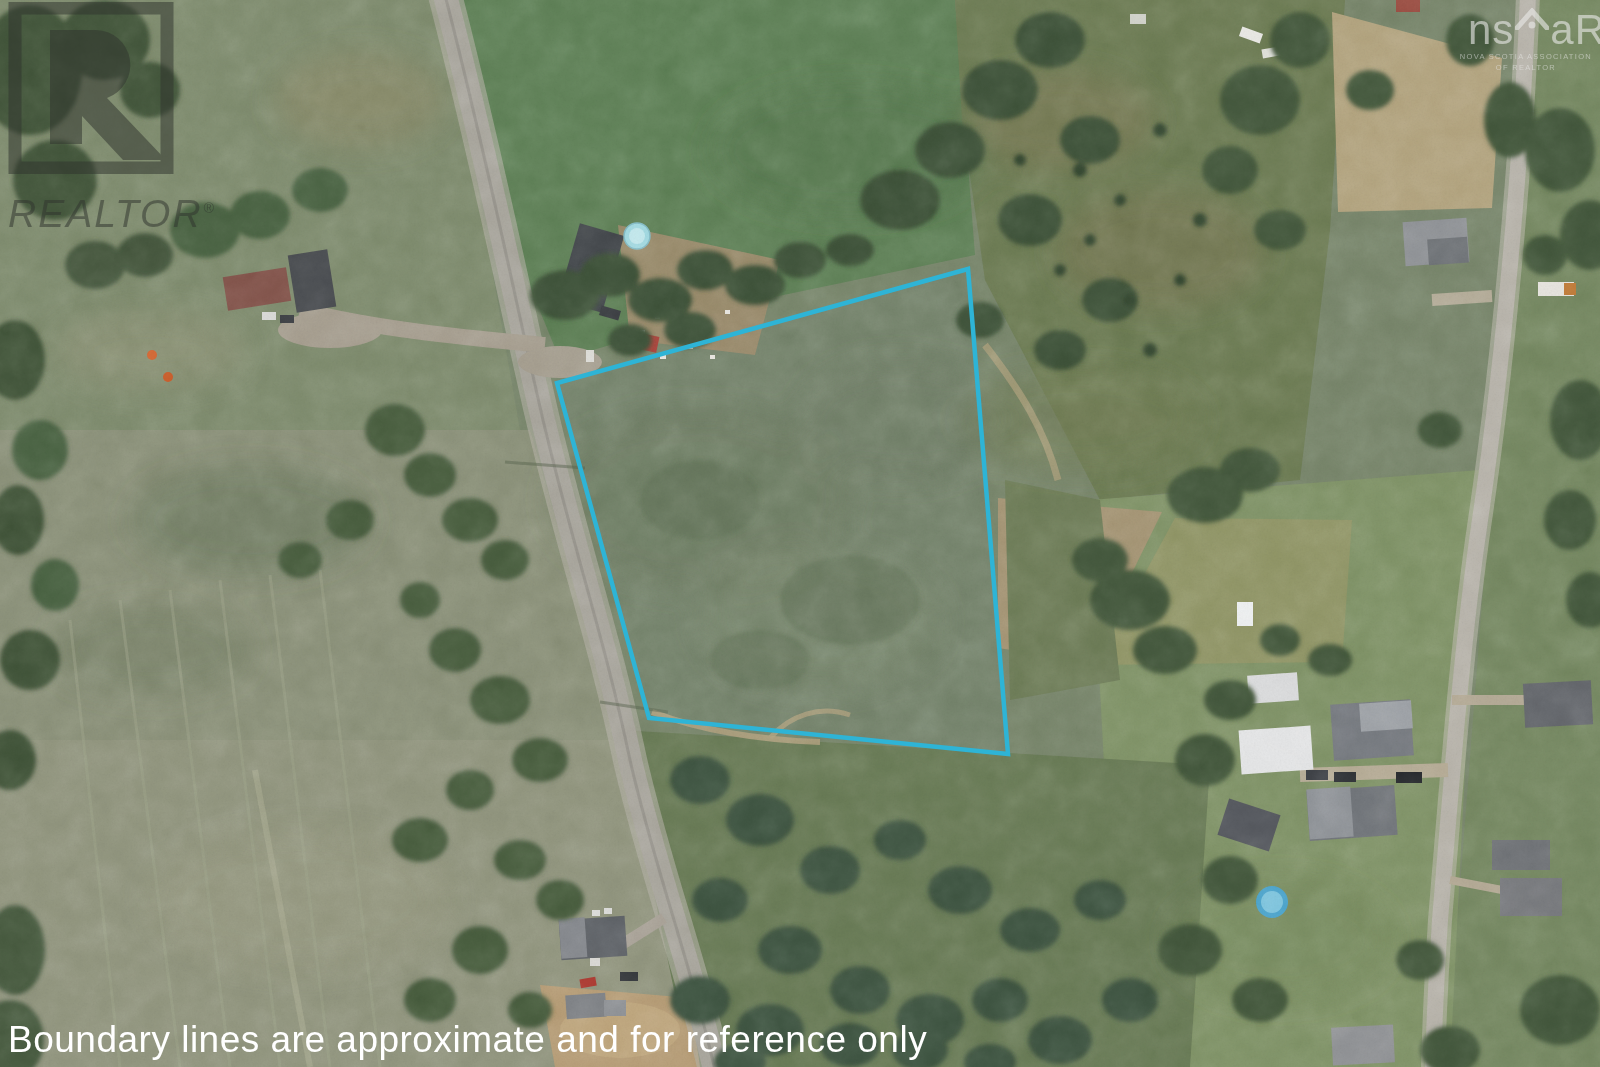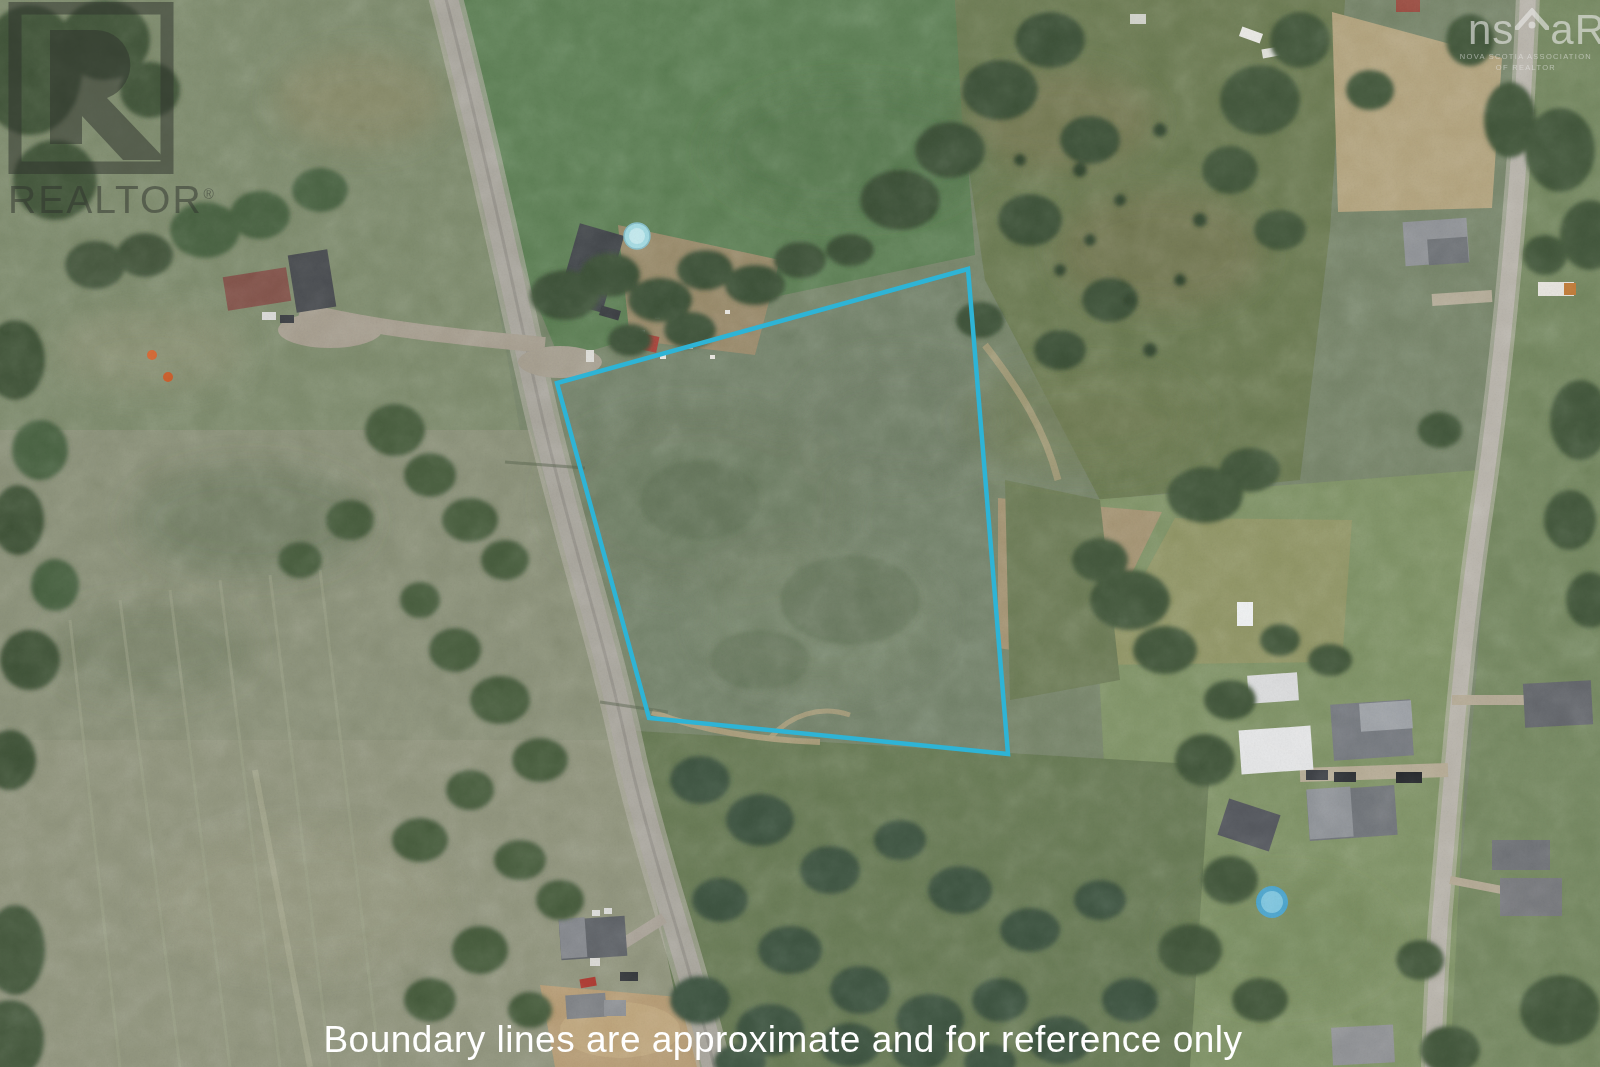--- a/index.html
+++ b/index.html
@@ -8,43 +8,43 @@
     font-family:"Liberation Sans",sans-serif;background:#77856a;
   }
   .scene{position:absolute;inset:0;display:block;}
   
   .wm-realtor{
     position:absolute;top:2px;left:8px;width:180px;opacity:.52;
     color:#31352f;user-select:none;pointer-events:none;
   }
   .wm-realtor svg{display:block;}
   .wm-realtor-text{
-    margin-top:6px;font-size:39px;letter-spacing:2px;font-weight:400;
-    white-space:nowrap;line-height:1;
+    margin-top:20px;font-size:39px;letter-spacing:2px;font-weight:400;
+    white-space:nowrap;line-height:1;font-style:italic;
   }
   .wm-realtor-text .reg{font-size:14px;vertical-align:14px;margin-left:1px;}
   
   .wm-nsar{
     position:absolute;top:8px;right:-6px;text-align:center;
     color:rgba(232,232,230,.62);user-select:none;pointer-events:none;
   }
   .nsar-row{
     display:flex;align-items:flex-end;justify-content:flex-end;
     font-size:42px;font-weight:500;letter-spacing:1px;line-height:.85;
   }
   .nsar-row .roof{margin:0 1px 18px 1px;}
   .nsar-sub{
     margin-top:3px;padding-right:14px;font-size:7.5px;letter-spacing:1.3px;
     line-height:1.5;color:rgba(232,232,230,.55);font-weight:400;white-space:nowrap;
   }
   
   .caption{
-    position:absolute;left:0;right:34px;bottom:6px;text-align:center;
+    position:absolute;left:0;right:34px;bottom:6px;
     font-size:37px;font-weight:400;color:#fff;letter-spacing:.5px;
-    user-select:none;pointer-events:none;
+    user-select:none;pointer-events:none;padding-left:8px;
   }
 </style>
 </head>
 <body>
 
 <div class="stage">
 
 <svg class="scene" width="1600" height="1067" viewBox="0 0 1600 1067">
   <defs>
     <filter id="b2">

